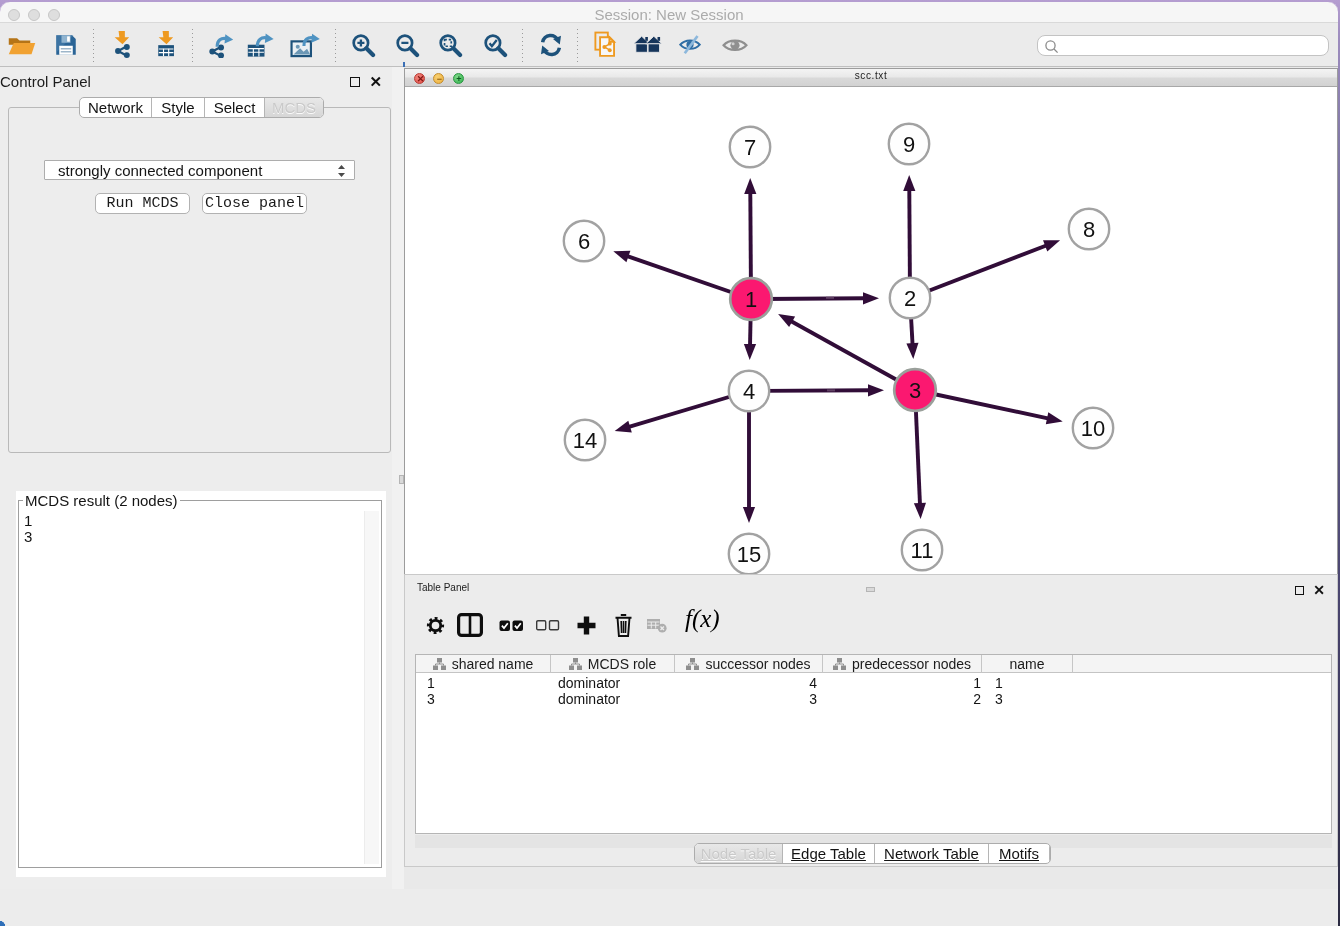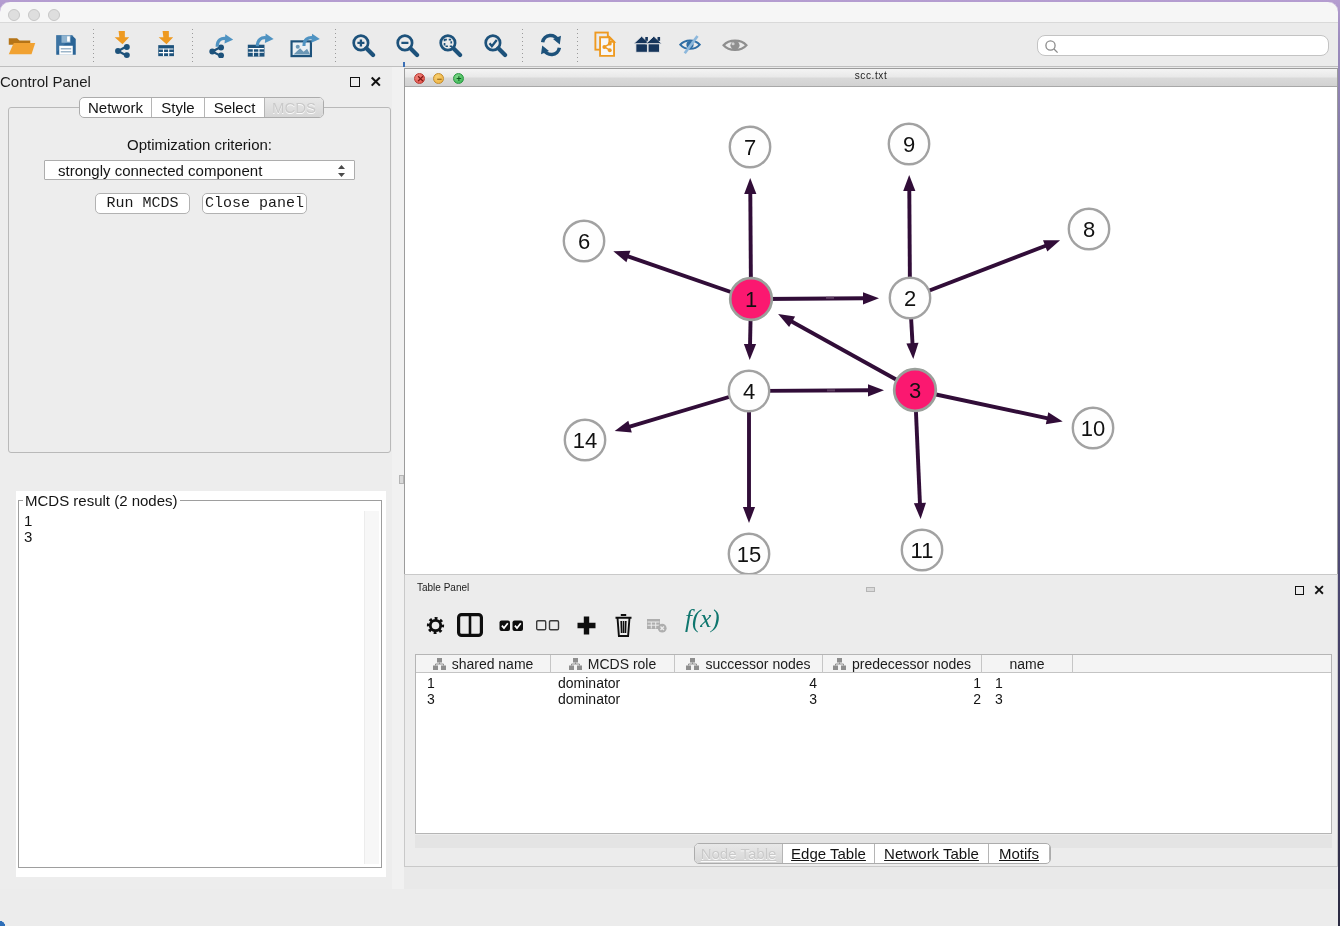--- a/index.html
+++ b/index.html
@@ -49,20 +49,21 @@
 #listbtn { position:absolute; left:10px; top:8px; width:28px; height:21px; background:#fbfbfb; border:1px solid #a8a8a8; border-radius:2px; }
 </style>
 </head>
 <body>
 <div id="win">
 
   <div id="titlebar">
     <div class="tl" style="left:8px"></div>
     <div class="tl" style="left:28px"></div>
     <div class="tl" style="left:48px"></div>
+    <div id="mactitle">Session: New Session</div>
   </div>
   <div id="toolbar">
 <svg class="ticon" style="left:7.0px;top:11.2px" width="30" height="21.5" viewBox="0 0 36 26">
         <path d="M2 5 h10 l3 3 h13 v5 h-26 z" fill="#b57417"></path>
 <path d="M2 24.5 L8 11 h26 L29.5 24.5 z" fill="#f1a232"></path>
       </svg>
 <svg class="ticon" style="left:54.0px;top:10.0px" width="24" height="24" viewBox="0 0 32 32">
         <path d="M3 3 h21 l5 5 v21 h-26 z" fill="#2a6496"></path>
 <path d="M3 3 h23 L3 26 z" fill="#4d82ae" opacity="0.55"></path>
 <rect x="10" y="3" width="12" height="10" fill="#8fb3cf"></rect>
@@ -219,21 +220,20 @@
     <div class="winbtns" style="right:10px;top:6px">
       <span style="display:inline-block;width:10px;height:10px;border:1.4px solid #111;margin-right:9px"></span><span style="font-size:15px;font-weight:bold">✕</span>
     </div>
     <div class="box" style="left:8px;top:40px;width:383px;height:346px;background:#ededed"></div>
     <div class="tabgroup" style="left:79px;top:30px">
       <div class="tab" style="width:72px">Network</div>
       <div class="tab" style="width:53px">Style</div>
       <div class="tab" style="width:60px">Select</div>
       <div class="tab sel" style="width:58px">MCDS</div>
     </div>
-    <div class="abs" style="left:0;top:69px;width:399px;text-align:center;font-size:15px;color:#141414">Optimization criterion:</div>
     <div class="abs" style="left:44px;top:93px;width:311px;height:20px;background:#fff;border:1px solid #adadad;border-radius:1px;font-size:15px;color:#141414;line-height:19px;padding-left:13px">strongly connected component
       <svg width="11" height="14" style="position:absolute;right:7px;top:3px" viewBox="0 0 11 14">
           <path d="M2 5 L5.5 1 L9 5 Z M2 9 L5.5 13 L9 9 Z" fill="#4a4a4a"></path>
         </svg>
     </div>
     <div class="btn" style="left:95px;top:126px;width:95px;height:21px;line-height:19px">Run MCDS</div>
     <div class="btn" style="left:202px;top:126px;width:105px;height:21px;line-height:19px">Close panel</div>
 
     <div class="abs" style="left:16px;top:424px;width:370px;height:386px;background:#fff"></div>
     <div class="abs" style="left:18px;top:433px;width:364px;height:368px;border:1px solid #9e9e9e"></div>
@@ -356,21 +356,21 @@
           <rect x="0" y="0" width="13" height="10" fill="#aeaeae"></rect>
 <g stroke="#ececec" stroke-width="1">
             <line x1="0.5" y1="3" x2="12.5" y2="3"></line>
             <line x1="0.5" y1="6.2" x2="12.5" y2="6.2"></line>
             <line x1="4.3" y1="3" x2="4.3" y2="9.5"></line>
             <line x1="8.7" y1="3" x2="8.7" y2="9.5"></line>
           </g>
 <circle cx="15.2" cy="9.2" r="4.4" fill="#aeaeae"></circle>
           <path d="M13.5 7.5 l3.4 3.4 M16.9 7.5 l-3.4 3.4" stroke="#ececec" stroke-width="1.4"></path>
         </svg>
-        <span style="position:absolute;left:280px;top:0px;font-family:'Liberation Serif',serif;font-style:italic;font-size:25px;color:#0f766e">f(x)</span>
+        <span style="position:absolute;left:280px;top:0px;font-family:'Liberation Serif',serif;font-style:italic;font-size:25px;color:#000000">f(x)</span>
       </div>
     <div id="tbl">
       <div id="tblhead">
           <div class="hcell" style="left:0px;width:135px"><svg class="treeicon" width="13" height="12" viewBox="0 0 13 12">
               <g fill="#8e8e8e">
                 <rect x="4" y="0" width="5" height="4.5"></rect>
                 <rect x="0" y="7.5" width="5" height="4.5"></rect>
                 <rect x="8" y="7.5" width="5" height="4.5"></rect>
               </g>
               <g stroke="#8e8e8e" stroke-width="1">

